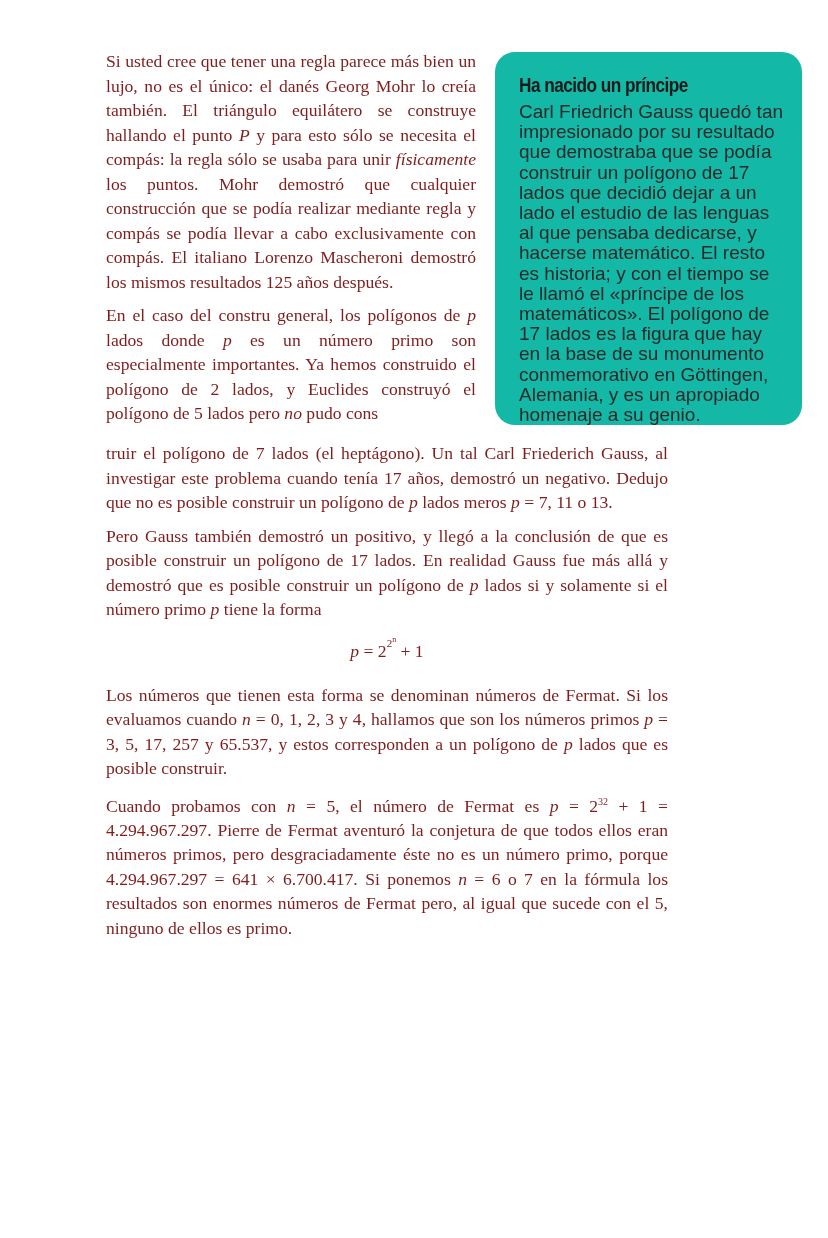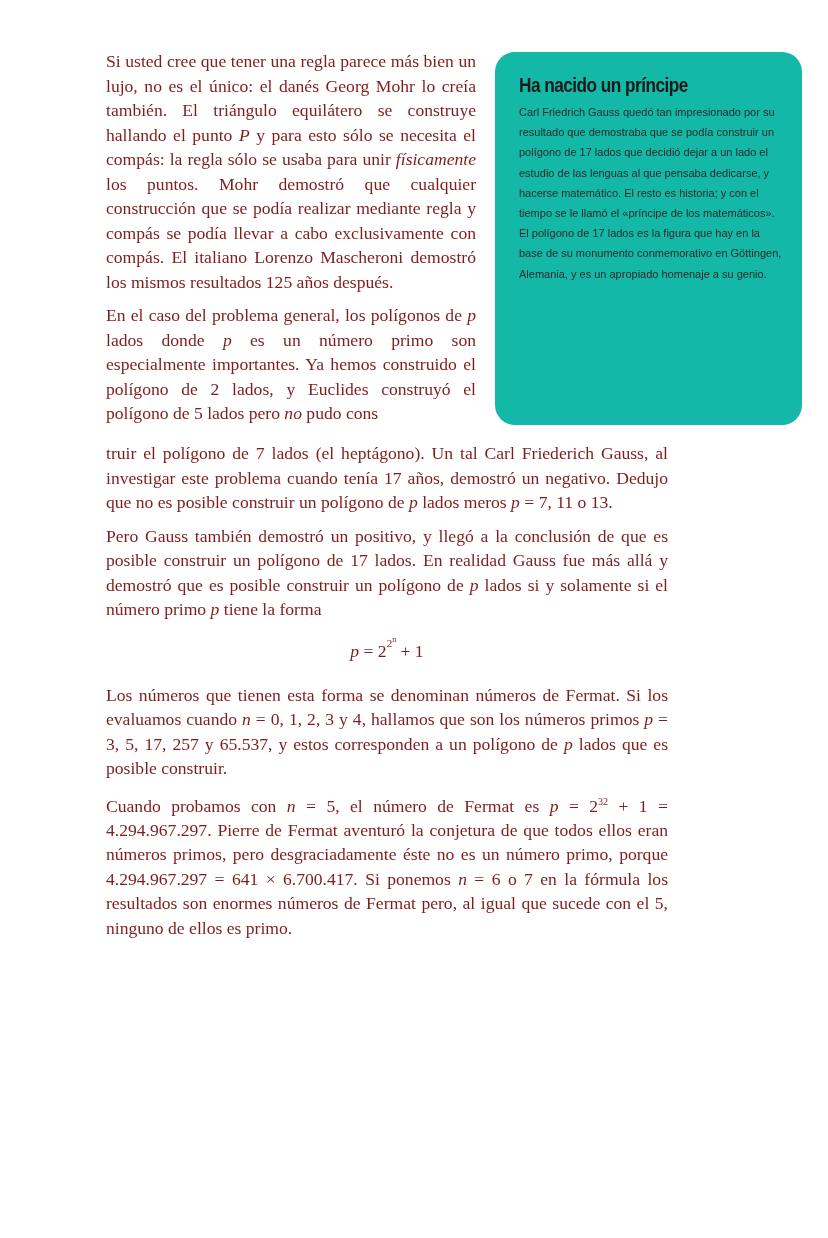--- a/index.html
+++ b/index.html
@@ -28,39 +28,39 @@
   }
   .sidebar-title {
     font-family: "Liberation Sans", "DejaVu Sans", sans-serif;
     font-weight: bold; font-size: 20px; color: #1a1a1a;
     letter-spacing: -0.6px; margin: 0 0 4px 0;
     transform: scaleX(0.86); transform-origin: left center; white-space: nowrap;
     line-height: 26px;
   }
   .sidebar-body {
     font-family: "Liberation Sans", "DejaVu Sans", sans-serif;
-    font-size: 11px; line-height: 20.2px; color: #2a2a2a; margin: 0;
+    font-size: 19px; line-height: 20.2px; color: #2a2a2a; margin: 0;
   }
   .synthesis {
     position: absolute; left: 110px; top: 1008px; width: 560px;
     text-align: center; font-family: "DejaVu Serif", "Liberation Serif", serif;
     font-weight: bold; line-height: 40px;
   }
   .synth-line1 { font-size: 46px; color: #7a7a7a; letter-spacing: 0.5px; display: block; line-height: 50px; }
   .synth-line2 { font-size: 44px; color: #9a9a9a; display: block; line-height: 38px; }
   .synth-line3 { font-size: 44px; color: #9a9a9a; display: block; line-height: 42px; }
 </style>
 </head>
 <body>
 
 <div class="page">
 
   <div class="col-text serif">
     <p><span>Si usted cree que tener una regla parece más bien un lujo, no es el único: el danés Georg Mohr lo creía también. El triángulo equiláte­ro se construye hallando el punto </span><i>P</i><span> y para esto sólo se necesita el compás: la regla sólo se usaba para unir </span><i>físicamente</i><span> los puntos. Mohr demostró que cualquier construcción que se podía realizar mediante regla y compás se po­día llevar a cabo exclusivamente con compás. El italiano Lorenzo Mascheroni demostró los mismos resultados 125 años después.</span></p>
-    <p><span>En el caso del problema general, los polígonos de </span><i>p</i><span> lados donde </span><i>p</i><span> es un número primo son especialmente importantes. Ya hemos cons­truido el polígono de 2 lados, y Euclides constru­yó el polígono de 5 lados pero </span><i>no</i><span> pudo cons­</span></p>
+    <p><span>En el caso del constru general, los polígonos de </span><i>p</i><span> lados donde </span><i>p</i><span> es un número primo son especialmente importantes. Ya hemos cons­truido el polígono de 2 lados, y Euclides constru­yó el polígono de 5 lados pero </span><i>no</i><span> pudo cons­</span></p>
   </div>
 
   <div class="sidebar">
     <div class="sidebar-title">Ha nacido un príncipe</div>
     <p class="sidebar-body">Carl Friedrich Gauss quedó tan impresionado por su resultado que demostraba que se podía construir un polígono de 17 lados que decidió dejar a un lado el estudio de las lenguas al que pensaba dedicarse, y hacerse matemático. El resto es historia; y con el tiempo se le llamó el «príncipe de los matemáticos». El polígono de 17 lados es la figura que hay en la base de su monumento conmemorativo en Göttingen, Alemania, y es un apropiado homenaje a su genio.</p>
   </div>
 
   <div class="full-text serif">
     <p><span>truir el polígono de 7 lados (el heptágono). Un tal Carl Friederich Gauss, al investigar este problema cuando tenía 17 años, demostró un negativo. Dedujo que no es posible construir un polígono de </span><i>p</i><span> lados meros </span><i>p</i><span> = 7, 11 o 13.</span></p>
 

